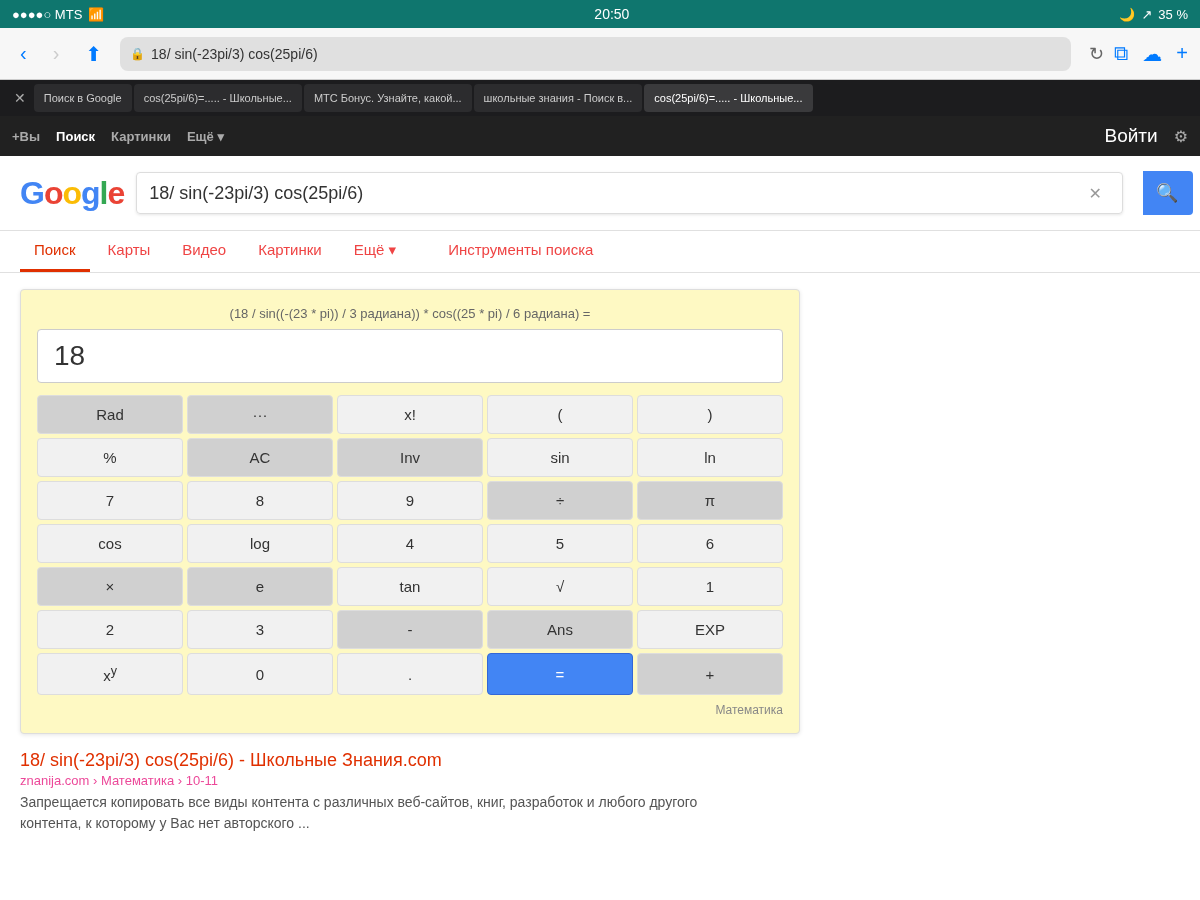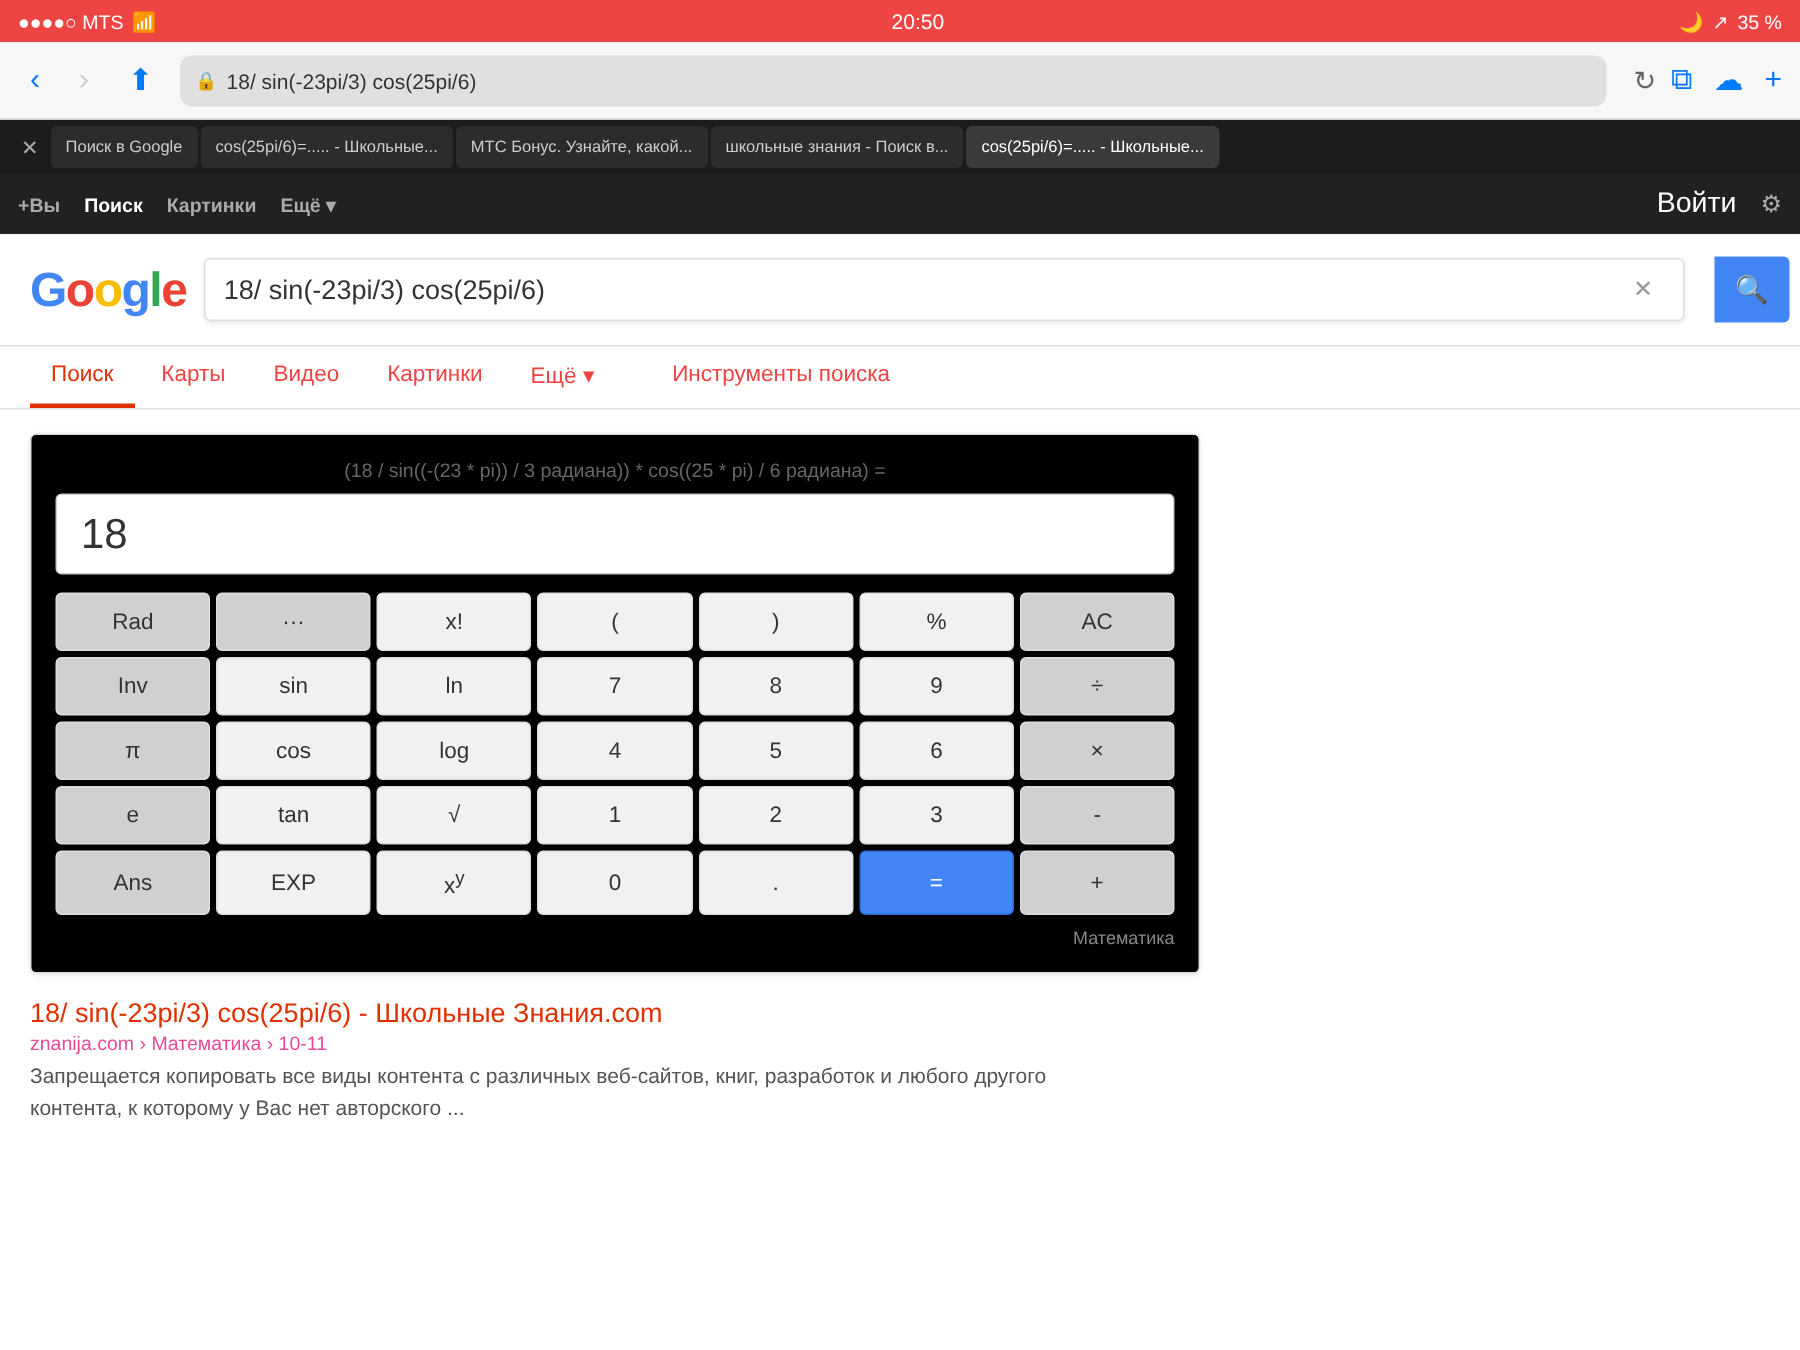--- a/index.html
+++ b/index.html
@@ -1,20 +1,20 @@
 <!DOCTYPE html>
 <html><head>
   <meta charset="utf-8">
   <style>
     * { margin: 0; padding: 0; box-sizing: border-box; }
     body { font-family: -apple-system, 'Helvetica Neue', Arial, sans-serif; background: #f0f0f0; width: 1200px; height: 900px; overflow: hidden; }
 
     
     .status-bar {
-      background: #ef4444;
+      background: #0f766e;
       color: #fff;
       display: flex;
       justify-content: space-between;
       align-items: center;
       padding: 0 12px;
       height: 28px;
       font-size: 13px;
     }
     .status-left { display: flex; align-items: center; gap: 6px; }
     .status-center { font-size: 14px; font-weight: 500; }
@@ -186,21 +186,21 @@
       color: #e03000;
       border-bottom-color: #e03000;
       font-weight: 500;
     }
     .search-nav-more { display: flex; align-items: center; gap: 3px; }
     .search-nav-tools { margin-left: 20px; }
 
     
     .calculator-widget {
       margin: 16px 20px;
-      background: #000000;
+      background: #fef9c3;
       border: 1px solid #ddd;
       border-radius: 4px;
       box-shadow: 0 1px 4px rgba(0,0,0,0.1);
       padding: 16px;
       max-width: 780px;
     }
     .calc-expression {
       text-align: center;
       color: #666;
       font-size: 13px;
@@ -211,21 +211,21 @@
       border-radius: 4px;
       padding: 10px 16px;
       text-align: left;
       font-size: 28px;
       color: #333;
       margin-bottom: 12px;
       background: #fff;
     }
     .calc-buttons {
       display: grid;
-      grid-template-columns: repeat(7, 1fr);
+      grid-template-columns: repeat(5, 1fr);
       gap: 4px;
     }
     .calc-btn {
       background: #f1f1f1;
       border: 1px solid #ddd;
       border-radius: 4px;
       padding: 10px 4px;
       font-size: 15px;
       cursor: pointer;
       text-align: center;

